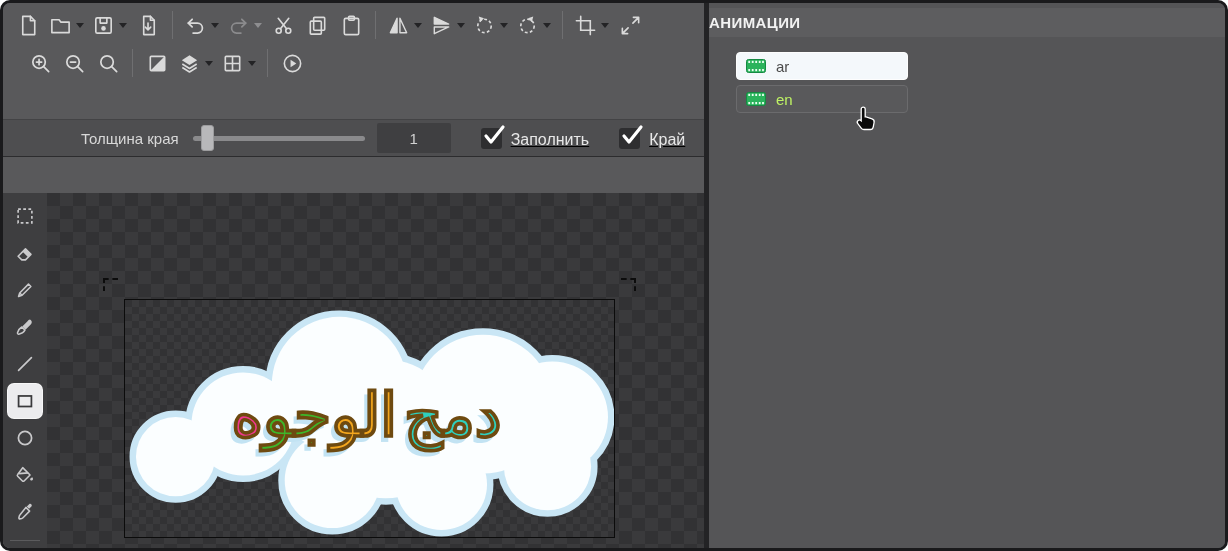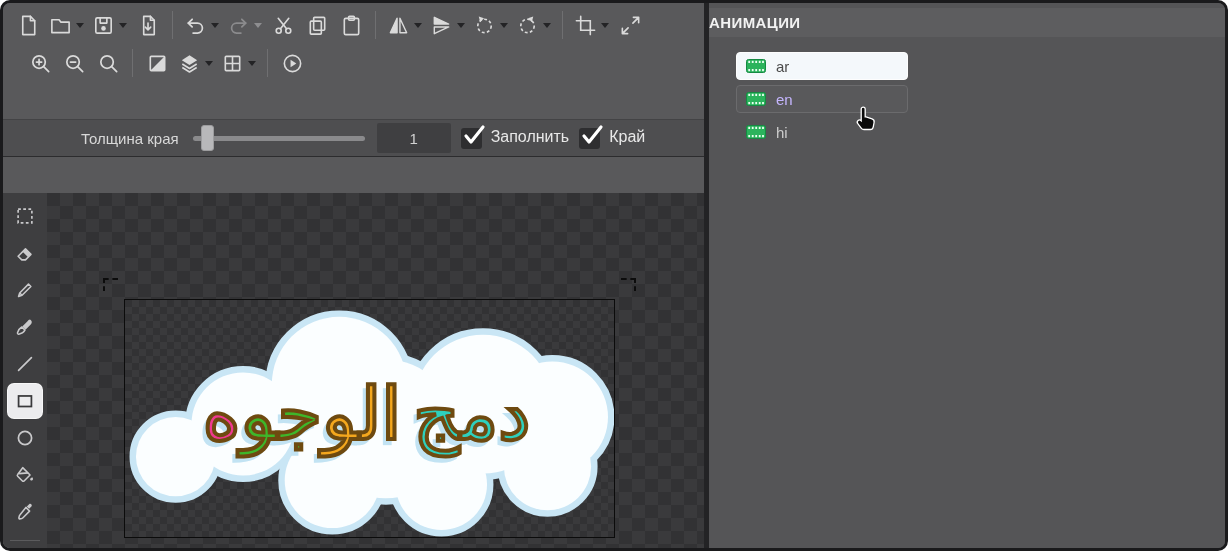--- a/index.html
+++ b/index.html
@@ -29,21 +29,21 @@
   
   .options{height:38px;flex:none;background:#4e4e50;display:flex;align-items:center;
     border-top:1px solid #434345;border-bottom:1px solid #2c2c2e;}
   .opt-label{margin-left:78px;font-size:15px;color:#d8d8d8;white-space:nowrap;}
   .slider{position:relative;width:172px;height:26px;margin-left:14px;flex:none;cursor:pointer;}
   .track{position:absolute;top:11px;left:0;right:0;height:5px;background:#8a8a8c;border-radius:3px;}
   .thumb{position:absolute;top:0;left:8px;width:13px;height:26px;background:#b8b8ba;
     border:1px solid #9c9c9e;border-radius:3px;cursor:grab;}
   .valuebox{width:74px;height:30px;margin-left:12px;background:#3f3f41;border-radius:2px;
     color:#d2d2d2;font-size:15px;display:flex;align-items:center;justify-content:center;}
-  .check{display:flex;align-items:flex-start;margin-left:10px;cursor:pointer;}
+  .check{display:flex;align-items:flex-end;margin-left:30px;cursor:pointer;text-decoration:underline;}
   .checkbox{position:relative;width:21px;height:21px;background:#2e2e30;border-radius:3px;flex:none;}
   .checkbox svg{position:absolute;left:1px;top:-5px;width:24px;height:24px;}
   .check-label{margin-left:9px;font-size:16px;color:#e8e8e8;}
   
   .workarea{flex:1;display:flex;position:relative;min-height:0;}
   .palette{width:44px;flex:none;background:#3e3e40;padding-top:4px;display:flex;flex-direction:column;align-items:center;}
   .tool{width:34px;height:34px;margin:1.5px 0;display:flex;align-items:center;justify-content:center;
     color:#c9c9cb;border-radius:6px;background:none;border:none;cursor:pointer;flex:none;}
   .tool svg{width:24px;height:24px;display:block;}
   .tool.selected{background:#ececee;color:#3a3a3c;box-shadow:0 0 0 1px #f7f7f7;}
@@ -54,33 +54,33 @@
   .marker{position:absolute;width:15px;height:13px;}
   .m-tl{left:56px;top:85px;border-top:2px dashed #0c0c0c;border-left:2px dashed #0c0c0c;}
   .m-tr{left:574px;top:85px;border-top:2px dashed #0c0c0c;border-right:2px dashed #0c0c0c;}
   .m-bl{left:56px;top:355px;border-bottom:2px dashed #0c0c0c;border-left:2px dashed #0c0c0c;}
   .m-br{left:574px;top:355px;border-bottom:2px dashed #0c0c0c;border-right:2px dashed #0c0c0c;}
   .sel{position:absolute;left:77px;top:106px;width:491px;height:239px;border:1px solid #0b0b0b;
     background:conic-gradient(#3a3a3c 0 25%, #323234 0 50%, #3a3a3c 0 75%, #323234 0);
     background-size:14px 14px;}
   .cloud{position:absolute;left:0;top:0;width:100%;height:100%;}
   .logo{position:absolute;left:0;right:6px;top:50%;transform:translateY(-54%);text-align:center;
-    direction:rtl;white-space:nowrap;font-family:Liberation Sans, sans-serif;font-weight:bold;
-    font-size:72px;line-height:1.3;word-spacing:-8px;
+    direction:rtl;white-space:nowrap;font-family:Liberation Serif, serif;font-weight:bold;
+    font-size:60px;line-height:1.3;word-spacing:-8px;
     -webkit-text-stroke:1.8px #6e4a10;
     text-shadow:-4px 5px 0 #c2e3f3;}
   
   .panel{flex:1;position:relative;background:#555557;min-width:0;}
   .panel-header{margin-top:5px;height:29px;background:#5d5d5f;display:flex;align-items:center;
     justify-content:flex-start;color:#f2f2f2;font-size:15px;font-weight:bold;letter-spacing:.4px;}
   .anim-list{position:absolute;left:27px;top:49px;width:172px;}
   .anim-item{display:flex;align-items:center;height:28px;border-radius:4px;margin-bottom:5px;
     padding-left:9px;font-size:15px;color:#cccccc;border:1px solid transparent;cursor:pointer;}
   .anim-item.selected{background:#f4f8fb;color:#4c4c4c;border-color:#fdfdfd;}
-  .anim-item.hover{background:#59595b;border-color:#6b6b6d;color:#c4b5fd;}
+  .anim-item.hover{background:#59595b;border-color:#6b6b6d;color:#bef264;}
   .anim-item .film{width:20px;height:14px;margin-right:10px;flex:none;}
   .cursor{position:absolute;left:146px;top:101px;width:24px;height:30px;pointer-events:none;}
   .hidden-defs{position:absolute;width:0;height:0;overflow:hidden;}
 </style>
 </head>
 <body>
 
 <svg class="hidden-defs" xmlns="http://www.w3.org/2000/svg">
   <defs>
     <symbol id="i-new-file" viewBox="0 0 24 24">
@@ -575,24 +575,18 @@
             <use href="#i-film"></use>
           </svg>
           <span>ar</span>
         </div>
         <div class="anim-item hover">
           <svg class="film">
             <use href="#i-film"></use>
           </svg>
           <span>en</span>
         </div>
-        <div class="anim-item">
-          <svg class="film">
-            <use href="#i-film"></use>
-          </svg>
-          <span>hi</span>
-        </div>
       </div>
     <svg class="cursor" viewBox="0 0 24 28" xmlns="http://www.w3.org/2000/svg">
       <path d="M8.2 2.2c1.1 0 2 .9 2 2v7.6h.9l5.9 2.1c1.5.5 2.4 2 2.1 3.6l-.9 4.6c-.3 1.4-1.5 2.4-2.9 2.4H8.9c-1 0-1.9-.4-2.5-1.2l-3.6-4.6c-.8-1-.6-2.4.3-3.2.8-.7 2-.7 2.8 0l.3.3V4.2c0-1.1.9-2 2-2z" fill="#0a0a0a" stroke="#ffffff" stroke-width="1.3"></path>
     </svg>
   </div>
 </div>
 
 </body></html>

